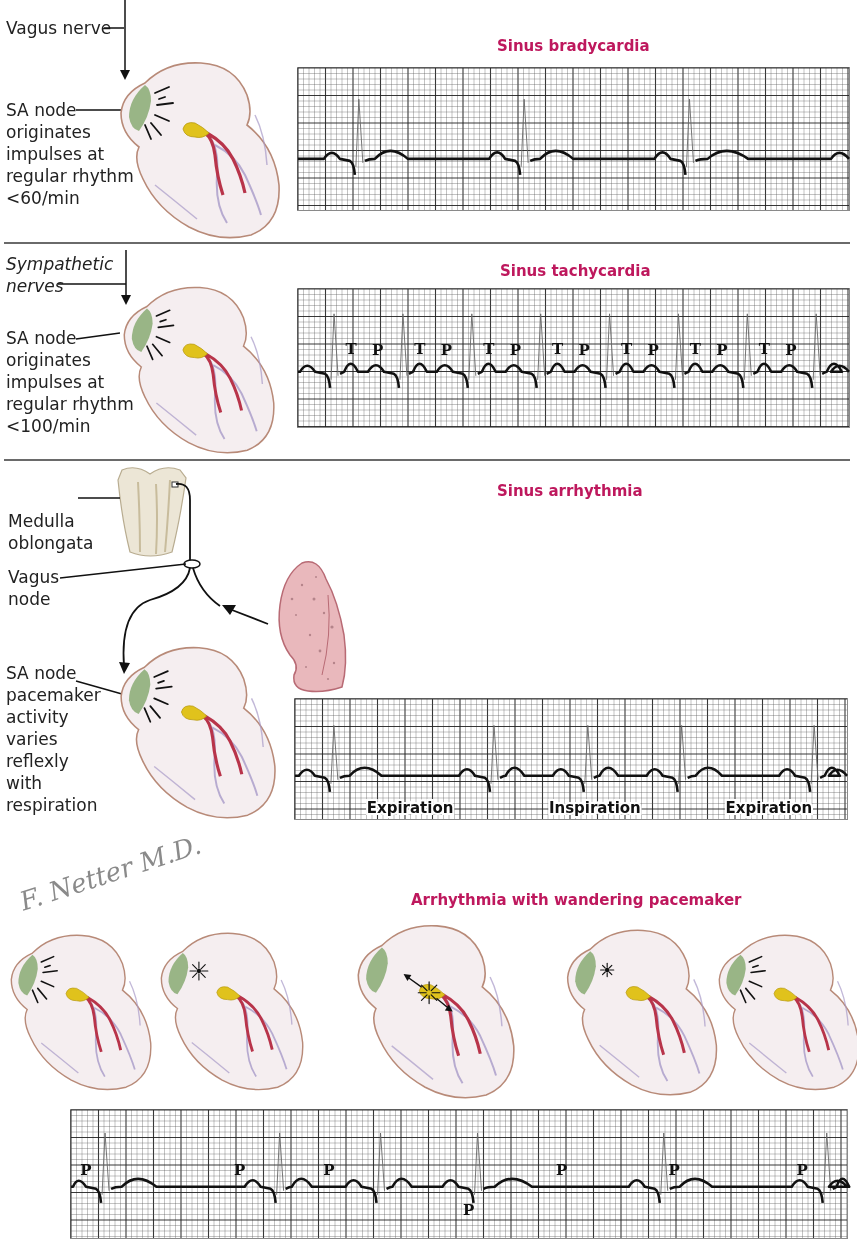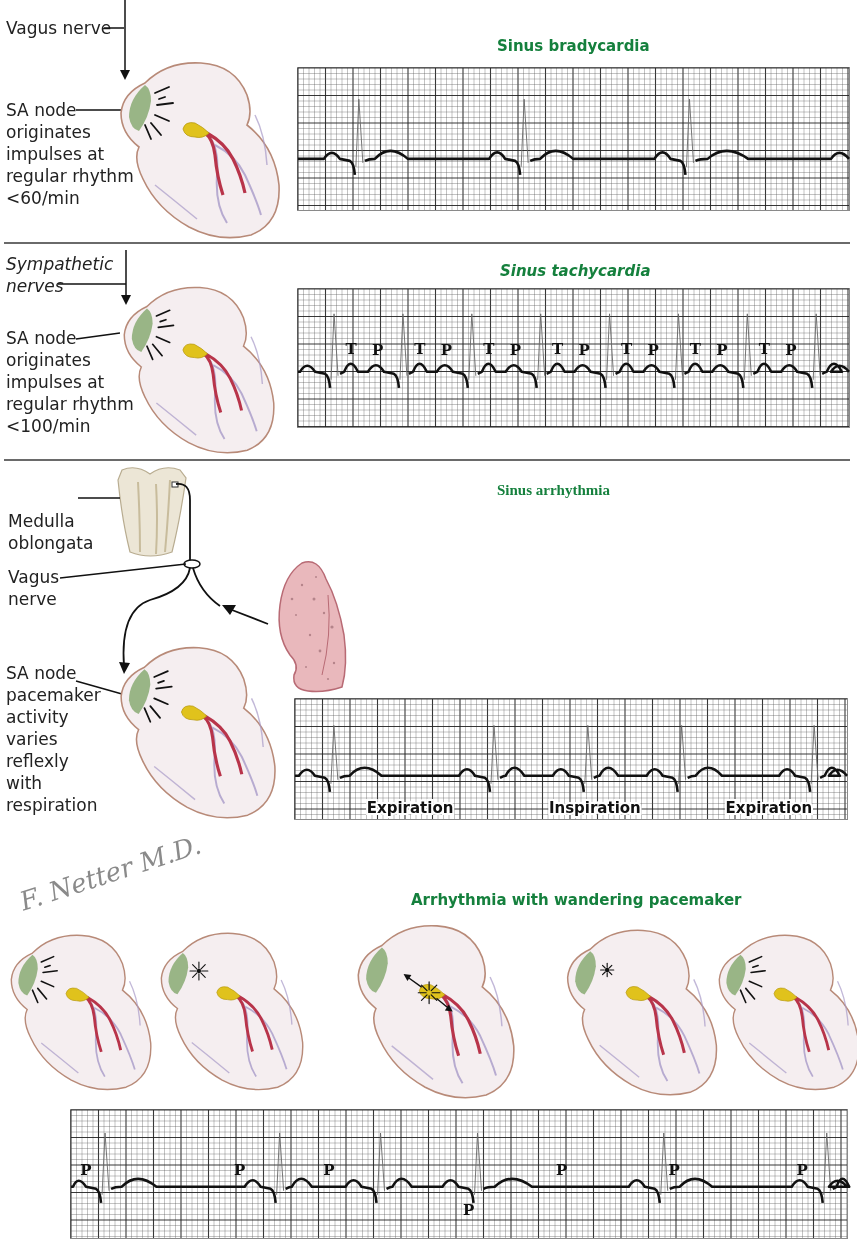--- a/index.html
+++ b/index.html
@@ -1,20 +1,20 @@
 <!DOCTYPE html>
 <html><head>
 <meta charset="utf-8">
 <style>
   html, body { margin: 0; padding: 0; background: #ffffff; }
   body { width: 857px; height: 1242px; position: relative; overflow: hidden;
          font-family: "DejaVu Sans", "Liberation Sans", sans-serif; color: #1a1a1a; }
   .abs { position: absolute; }
   .label { font-size: 17px; line-height: 22px; color: #222; white-space: pre-line; }
-  .title { font-size: 15px; font-weight: bold; color: #15803d; white-space: nowrap; }
+  .title { font-size: 15px; font-weight: bold; color: #be185d; white-space: nowrap; }
   .divider { position: absolute; left: 4px; width: 846px; height: 2px; background: #6a6a6a; }
   svg { position: absolute; overflow: visible; }
   .strip-box { position: absolute; border: 1.5px solid #8a8a8a; background: #fff; }
   .strip-box svg { left: 0; top: 0; }
   .wave-label { font-size: 15px; font-weight: bold; fill: #111; font-family: "DejaVu Serif", serif; }
   .phase-label { font-size: 15px; font-weight: bold; fill: #111; font-family: "DejaVu Sans", sans-serif;
                  paint-order: stroke; stroke: #fff; stroke-width: 4px; }
   .sig { font-family: "DejaVu Serif", serif; font-style: italic; color: #8a8a8a; font-size: 26px; transform: rotate(-18deg); }
 </style>
 </head>
@@ -216,21 +216,21 @@
       <g stroke="#111" stroke-width="1.8" stroke-linecap="round">
         <line x1="40" y1="38" x2="54" y2="32"></line>
         <line x1="42" y1="50" x2="58" y2="48"></line>
         <line x1="40" y1="60" x2="54" y2="66"></line>
         <line x1="36" y1="68" x2="46" y2="80"></line>
         <line x1="30" y1="70" x2="36" y2="84"></line>
         <line x1="44" y1="44" x2="50" y2="42"></line>
       </g>
     </svg>
 
-  <div class="abs title" style="left:500px;top:262px;font-style:italic;">Sinus tachycardia</div>
+  <div class="abs title" style="left:500px;top:262px;">Sinus tachycardia</div>
   <div class="strip-box" style="left:297px;top:288px;width:551px;height:138px;">
     <svg class="ecg" width="551" height="138">
         <g>
           <line x1="0" y1="0" x2="0" y2="138" stroke="#222222" stroke-width="1.1" opacity="0.9"></line>
           <line x1="5.5" y1="0" x2="5.5" y2="138" stroke="#555555" stroke-width="0.5" opacity="0.7"></line>
           <line x1="11" y1="0" x2="11" y2="138" stroke="#555555" stroke-width="0.5" opacity="0.7"></line>
           <line x1="16.5" y1="0" x2="16.5" y2="138" stroke="#555555" stroke-width="0.5" opacity="0.7"></line>
           <line x1="22" y1="0" x2="22" y2="138" stroke="#555555" stroke-width="0.5" opacity="0.7"></line>
           <line x1="27.5" y1="0" x2="27.5" y2="138" stroke="#222222" stroke-width="1.1" opacity="0.9"></line>
           <line x1="33" y1="0" x2="33" y2="138" stroke="#555555" stroke-width="0.5" opacity="0.7"></line>
@@ -381,21 +381,21 @@
       </svg>
   </div>
 </div>
 
 <div class="divider" style="top:459px;"></div>
 
 <div>
   <div class="abs label" style="left:8px;top:510px;">Medulla
 oblongata</div>
   <div class="abs label" style="left:8px;top:566px;">Vagus
-nerve</div>
+node</div>
   <div class="abs label" style="left:6px;top:662px;">SA node
 pacemaker
 activity
 varies
 reflexly
 with
 respiration</div>
 
   <svg style="left:0;top:460px;" width="300" height="240">
 
@@ -446,21 +446,21 @@
       <g stroke="#111" stroke-width="1.8" stroke-linecap="round">
         <line x1="40" y1="38" x2="54" y2="32"></line>
         <line x1="42" y1="50" x2="58" y2="48"></line>
         <line x1="40" y1="60" x2="54" y2="66"></line>
         <line x1="36" y1="68" x2="46" y2="80"></line>
         <line x1="30" y1="70" x2="36" y2="84"></line>
         <line x1="44" y1="44" x2="50" y2="42"></line>
       </g>
     </svg>
 
-  <div class="abs title" style="left:497px;top:482px;font-family:Liberation Serif, serif;">Sinus arrhythmia</div>
+  <div class="abs title" style="left:497px;top:482px;">Sinus arrhythmia</div>
   <div class="strip-box" style="left:294px;top:698px;width:552px;height:120px;">
     <svg class="ecg" width="552" height="120">
         <g>
           <line x1="0" y1="0" x2="0" y2="120" stroke="#222222" stroke-width="1.1" opacity="0.9"></line>
           <line x1="5.5" y1="0" x2="5.5" y2="120" stroke="#555555" stroke-width="0.5" opacity="0.7"></line>
           <line x1="11" y1="0" x2="11" y2="120" stroke="#555555" stroke-width="0.5" opacity="0.7"></line>
           <line x1="16.5" y1="0" x2="16.5" y2="120" stroke="#555555" stroke-width="0.5" opacity="0.7"></line>
           <line x1="22" y1="0" x2="22" y2="120" stroke="#555555" stroke-width="0.5" opacity="0.7"></line>
           <line x1="27.5" y1="0" x2="27.5" y2="120" stroke="#222222" stroke-width="1.1" opacity="0.9"></line>
           <line x1="33" y1="0" x2="33" y2="120" stroke="#555555" stroke-width="0.5" opacity="0.7"></line>

